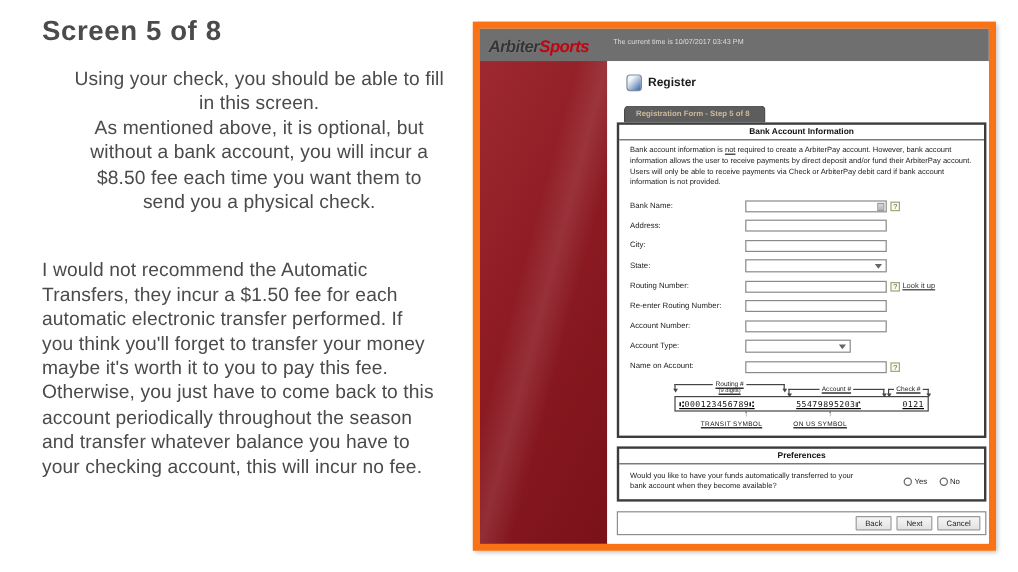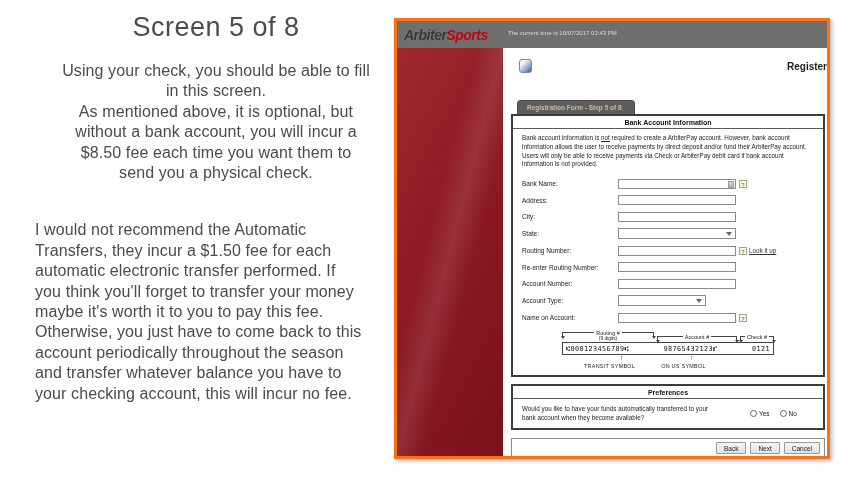--- a/index.html
+++ b/index.html
@@ -2,50 +2,50 @@
 <html><head>
 <meta charset="utf-8">
 <style>
   * { margin:0; padding:0; box-sizing:border-box; }
   html,body { width:848px; height:477px; background:#ffffff; overflow:hidden;
               font-family:"Liberation Sans", sans-serif; }
   .page { position:relative; width:848px; height:477px; background:#fff; }
 
   
   .left-panel { position:absolute; left:35px; top:12px; width:362px; color:#4b4b4d; }
-  .left-title { font-size:27px; font-weight:400; letter-spacing:0.5px; color:#4b4b4d;text-align:center; }
+  .left-title { font-size:23px; font-weight:700; letter-spacing:0.5px; color:#4b4b4d; }
   .left-para  { white-space:pre-line; font-size:16px; line-height:20.4px; letter-spacing:0.1px; }
   .p1 { margin-top:18px;text-align:center; }
   .p2 { margin-top:37px; }
   .p3 { margin-top:21px; }
 
   
   .shot { position:absolute; left:394px; top:18px; width:436px; height:441px;
-          background:#fff; border:3px solid #f97316;
+          background:#fff; border:6px solid #f97316;
           box-shadow:2px 2px 4px rgba(0,0,0,.28); font-family:"Liberation Sans", sans-serif; }
 
   .shot-header { position:absolute; top:0; left:0; right:0; height:27px; background:#6f6f6f;
                  display:flex; align-items:center; }
   .logo { width:106px; padding-left:7px; font-style:italic; font-weight:bold; font-size:14px;
           white-space:nowrap; letter-spacing:-0.5px; }
   .logo .arbiter { color:#343434; text-shadow:0 0 1px #9a9a9a; }
   .logo .sports  { color:#c00511; }
   .shot-time { font-size:6px; color:#dcdcdc; margin-left:5px; align-self:flex-start; margin-top:9px; }
 
   .shot-sidebar { position:absolute; top:27px; left:0; width:106px; bottom:0;
                   background:#8c1a23;
                   background-image:linear-gradient(118deg,#9e2930 0%,#8c1a23 48%,#7a1119 100%);
                   overflow:hidden; }
   .shot-sidebar::after { content:''; position:absolute; inset:0;
                   background:linear-gradient(to bottom right, transparent 38%,
                              rgba(255,255,255,.10) 50%, transparent 62%); }
 
   .shot-content { position:absolute; top:27px; left:106px; right:0; bottom:0; background:#fff; }
 
-  .register-row { display:flex; align-items:center; gap:17px; margin:11px 0 15px 16px;justify-content:space-between; }
+  .register-row { display:flex; align-items:center; gap:5px; margin:11px 0 0 16px; }
   .register-icon { width:13px; height:14px; border:1px solid #7a8aa0; border-radius:3px;
                    background:linear-gradient(135deg,#f2f5f9 25%,#9db4d4 60%,#2f62a8 100%); }
   .register-title { font-size:10px; font-weight:bold; color:#1c1c1c; }
 
   .tab { display:inline-block; margin:12px 0 0 14px; background:#5d5d5d; color:#cdbb9b;
          font-size:6.5px; font-weight:bold; padding:3px 12px 3px 9px;
          border-radius:4px 4px 0 0; border:1px solid #4a4a4a; border-bottom:none; }
 
   .panel-box { margin:0 2px 0 8px; border:2px solid #3c3c3c; background:#fff; }
   .panel-head { text-align:center; font-size:7px; font-weight:bold; color:#111;
@@ -62,21 +62,21 @@
   .help { width:8px; height:8px; margin-left:3px; border:1px solid #a7a477; background:#fbfbee;
           color:#555; font-size:6px; line-height:8px; text-align:center; flex:none; }
   .lookup { font-size:6.3px; color:#333; text-decoration:underline; margin-left:2px; }
   .tselect { height:11px; border:1px solid #8a8a8a; background:#fff; position:relative; flex:none;
              display:flex; align-items:center; justify-content:flex-end; padding-right:3px; }
   .sel-lg { width:118px; } .sel-sm { width:88px; }
   .chev { width:0; height:0; border-left:3px solid transparent; border-right:3px solid transparent;
           border-top:4px solid #666; }
 
   
-  .check-diagram { width:212px; margin:7px auto 6px auto; }
+  .check-diagram { width:212px; margin:7px auto 6px auto;text-decoration:underline; }
   .brace-row { display:flex; justify-content:space-between; align-items:flex-end; }
   .brace { display:flex; align-items:flex-start; }
   .b-routing { width:92px; } .b-account { width:80px; } .b-check { width:34px; }
   .brace-label { font-size:5.5px; color:#222; text-align:center; line-height:1.1; padding:0 2px; white-space:nowrap; }
   .brace-sub { font-size:4.8px; }
   .arm { flex:1; height:5px; margin-top:2.5px; position:relative; }
   .arm-l { border-top:1px solid #444; border-left:1px solid #444; }
   .arm-r { border-top:1px solid #444; border-right:1px solid #444; }
   .arm::after { content:''; position:absolute; bottom:-2px; width:0; height:0;
                 border-left:2px solid transparent; border-right:2px solid transparent;
@@ -229,21 +229,21 @@
               <div class="arm arm-r"></div>
             </div>
             <div class="brace b-check">
               <div class="arm arm-l"></div>
               <div class="brace-label">Check #</div>
               <div class="arm arm-r"></div>
             </div>
           </div>
           <div class="micr-box">
             <span>⑆000123456789⑆</span>
-            <span>98765432123⑈</span>
+            <span>55479895203⑈</span>
             <span>0121</span>
           </div>
           <div class="arrow-row">
             <span class="arrow-up a1">↑</span>
             <span class="arrow-up a2">↑</span>
           </div>
           <div class="symbol-row">
             <span class="sym-transit">TRANSIT SYMBOL</span>
             <span class="sym-onus">ON US SYMBOL</span>
           </div>

